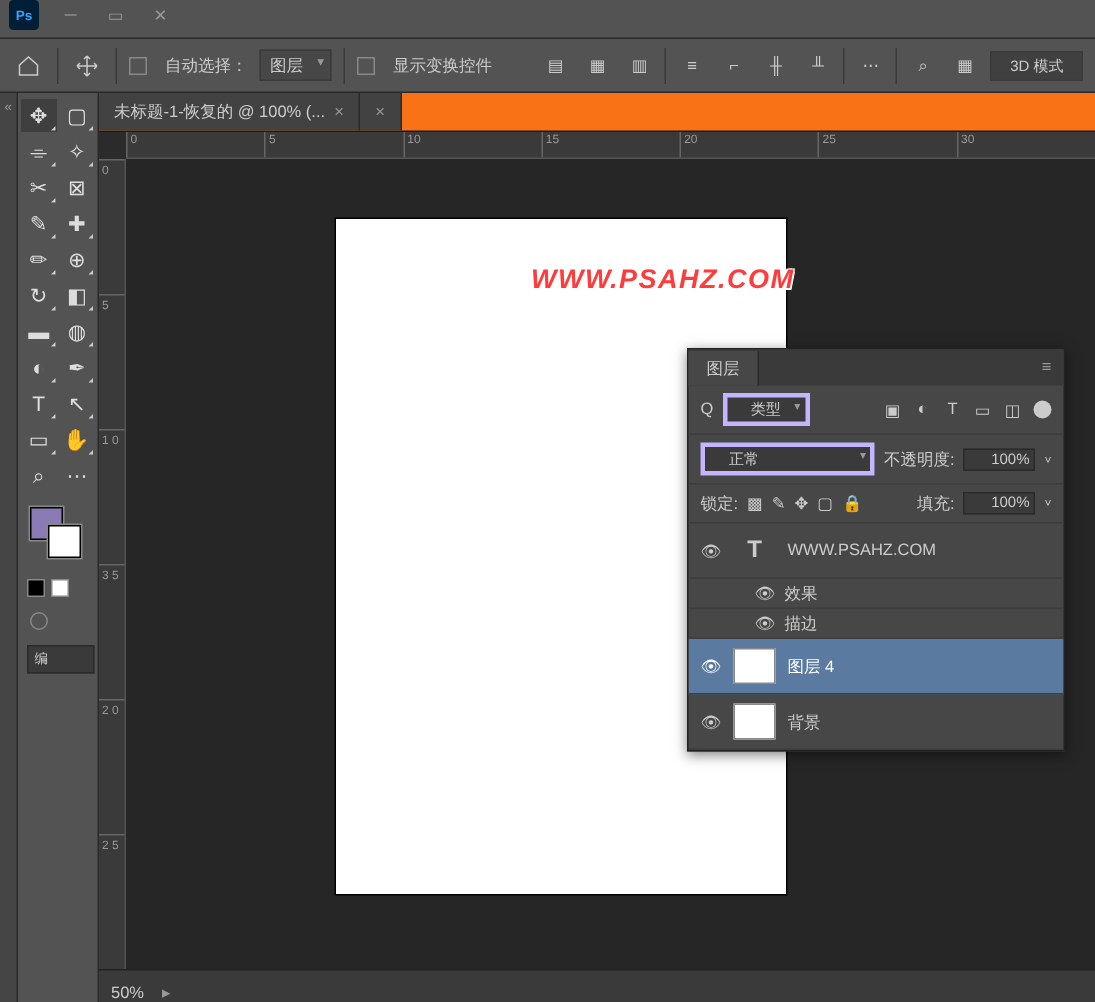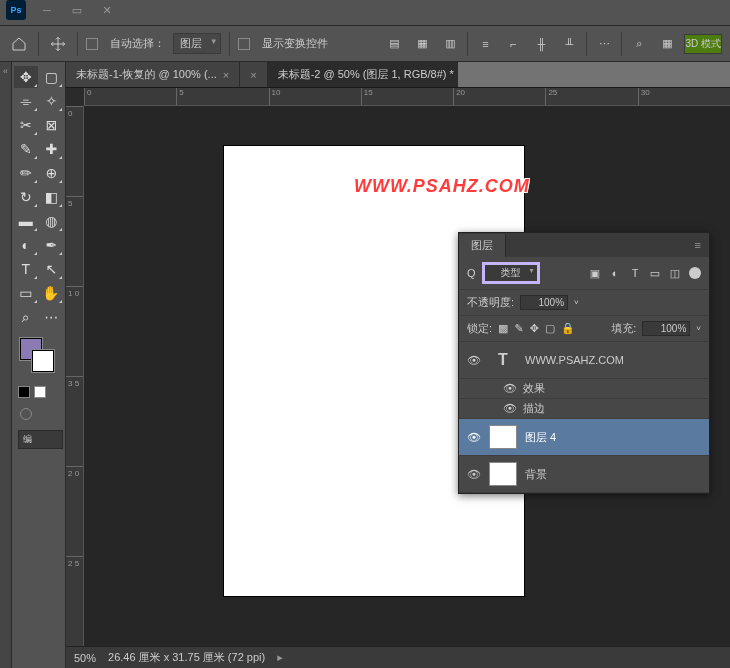--- a/index.html
+++ b/index.html
@@ -10,49 +10,49 @@
 .menu-item{padding:4px 6px;cursor:default}
 .win-controls{display:flex;gap:0;margin-right:4px}
 .win-btn{width:30px;height:20px;display:flex;align-items:center;justify-content:center;color:#999}
 .optbar{height:36px;background:#535353;border-bottom:1px solid #2a2a2a;display:flex;align-items:center;padding:0 8px;gap:8px}
 .optbar .sep{width:1px;height:24px;background:#3a3a3a}
 .icon-btn{width:22px;height:22px;display:flex;align-items:center;justify-content:center;color:#ccc}
 .select-box{background:#474747;border:1px solid #3a3a3a;padding:2px 18px 2px 6px;position:relative;font-size:11px}
 .select-box::after{content:"▾";position:absolute;right:4px;top:2px;color:#999;font-size:9px}
 .chk{width:12px;height:12px;border:1px solid #888;display:inline-block;vertical-align:middle;margin-right:4px}
 .right-tools{margin-left:auto;display:flex;gap:6px;align-items:center}
-.sld-3d{background:#4d7c0f;border:1px solid #3a3a3a;padding:2px 0;font-size:10px}
+.sld-3d{background:#404040;border:1px solid #3a3a3a;padding:2px 12px;font-size:10px}
 .workarea{display:flex;height:calc(100% - 62px)}
 .left-strip{width:12px;background:#454545;border-right:1px solid #2a2a2a;text-align:center;color:#999;font-size:9px;padding-top:4px}
 .toolbox{width:54px;background:#535353;border-right:1px solid #2a2a2a;padding:4px 2px;display:flex;flex-direction:column;gap:2px}
 .tool-row{display:flex;gap:2px}
 .tool{width:24px;height:22px;display:flex;align-items:center;justify-content:center;position:relative;font-size:14px;color:#ddd}
 .tool.sel{background:#3f3f3f}
 .tool .tri{position:absolute;right:1px;bottom:1px;width:0;height:0;border-left:3px solid transparent;border-bottom:3px solid #ccc}
 .swatches{margin-top:8px;position:relative;height:40px}
 .sw-f{position:absolute;left:6px;top:0;width:22px;height:22px;background:#8b7bb5;border:1px solid #000;outline:1px solid #888}
 .sw-b{position:absolute;left:18px;top:12px;width:22px;height:22px;background:#fff;border:1px solid #000;outline:1px solid #888}
 .mini-sw{margin-top:6px;display:flex;gap:4px;padding-left:4px}
 .mini-sw div{width:12px;height:12px;border:1px solid #888}
 .qm{width:12px;height:12px;border:1px solid #888;border-radius:50%;margin:8px 0 0 6px}
 .edit-btn{margin:8px 0 0 4px;padding:2px 4px;background:#3a3a3a;border:1px solid #2a2a2a;font-size:9px}
 .docarea{flex:1;display:flex;flex-direction:column;background:#2b2b2b;position:relative}
-.doctabs{height:26px;background:#737373;display:flex;border-bottom:1px solid #1a1a1a}
+.doctabs{height:26px;background:#f97316;display:flex;border-bottom:1px solid #1a1a1a}
 .doctab{padding:5px 10px;border-right:1px solid #2a2a2a;background:#424242;display:flex;align-items:center;gap:6px;font-size:10px;max-width:190px;white-space:nowrap;overflow:hidden}
 .doctab.active{background:#2b2b2b}
 .doctab .x{color:#999;font-size:11px}
 .rulers-h{height:18px;background:#3a3a3a;border-bottom:1px solid #555;display:flex;margin-left:18px}
 .rulers-h span{flex:1;border-left:1px solid #666;font-size:8px;color:#999;padding-left:2px}
 .canvas-wrap{flex:1;display:flex;position:relative}
 .rulers-v{width:18px;background:#3a3a3a;border-right:1px solid #555;display:flex;flex-direction:column}
 .rulers-v span{flex:1;border-top:1px solid #666;font-size:8px;color:#999;padding:2px 0 0 2px}
 .stage{flex:1;background:#262626;position:relative;overflow:hidden}
 .paper{position:absolute;left:140px;top:40px;width:300px;height:450px;background:#fff;box-shadow:0 0 0 1px #000}
 .watermark{position:absolute;left:270px;top:70px;color:#ff3b3b;font-weight:bold;font-size:18px;text-shadow:-1px -1px 0 #fff,1px -1px 0 #fff,-1px 1px 0 #fff,1px 1px 0 #fff;letter-spacing:1px;font-style:italic}
-.status{height:22px;background:#3a3a3a;border-top:1px solid #222;display:flex;align-items:center;padding:0 8px;gap:12px;font-size:10px;color:#bbb}
+.status{height:22px;background:#3a3a3a;border-top:1px solid #222;display:flex;align-items:flex-end;padding:0 8px;gap:12px;font-size:10px;color:#bbb}
 .status .arrow{color:#999}
 
 .layers-panel{position:absolute;right:20px;top:232px;width:252px;background:#474747;border:1px solid #222;box-shadow:0 2px 8px rgba(0,0,0,.5)}
 .lp-tabs{height:24px;background:#3a3a3a;display:flex;align-items:center}
 .lp-tab{padding:4px 12px;background:#474747;border-right:1px solid #2a2a2a}
 .lp-menu{margin-left:auto;padding:0 8px;color:#999}
 .lp-row{display:flex;align-items:center;padding:5px 8px;gap:6px;border-bottom:1px solid #3d3d3d}
 .lp-row .sel{background:#3a3a3a;border:3px solid #c4b5fd;padding:1px 16px 1px 16px;position:relative;font-size:10px}
 .lp-row .sel::after{content:"▾";position:absolute;right:3px;top:1px;font-size:8px;color:#999}
 .lp-row input[type=text]{width:48px;background:#3a3a3a;border:1px solid #2a2a2a;color:#ccc;padding:1px 3px;font-size:10px;text-align:right}
@@ -180,23 +180,20 @@
 
   <div class="docarea">
     <div class="doctabs">
       <div class="doctab">
           <span>未标题-1-恢复的 @ 100% (...</span>
           <span class="x">×</span>
         </div>
       <div class="doctab">
           <span class="x">×</span>
         </div>
-      <div class="doctab active">
-          <span>未标题-2 @ 50% (图层 1, RGB/8#) *</span>
-        </div>
     </div>
     <div class="rulers-h">
       <span>0</span>
         <span>5</span>
         <span>10</span>
         <span>15</span>
         <span>20</span>
         <span>25</span>
         <span>30</span>
     </div>
@@ -209,21 +206,20 @@
           <span>2 0</span>
           <span>2 5</span>
       </div>
       <div class="stage">
         <div class="paper"></div>
         <div class="watermark">WWW.PSAHZ.COM</div>
       </div>
     </div>
     <div class="status">
       <span>50%</span>
-      <span>26.46 厘米 x 31.75 厘米 (72 ppi)</span>
       <span class="arrow">▸</span>
     </div>
   </div>
 </div>
 
 <div class="layers-panel">
   <div class="lp-tabs">
     <div class="lp-tab">图层</div>
     <div class="lp-menu">≡</div>
   </div>
@@ -235,20 +231,21 @@
       <span>◐</span>
       <span>T</span>
       <span>▭</span>
       <span>◫</span>
       <span>
           <span class="dot"></span>
         </span>
     </div>
   </div>
   <div class="lp-row">
+    <div class="sel" style="flex:1">正常</div>
     <span>不透明度:</span>
     <input type="text" value="100%" style="">
     <span style="font-size:8px">˅</span>
   </div>
   <div class="lp-row">
     <span>锁定:</span>
     <span>▩</span>
     <span>✎</span>
     <span>✥</span>
     <span>▢</span>

